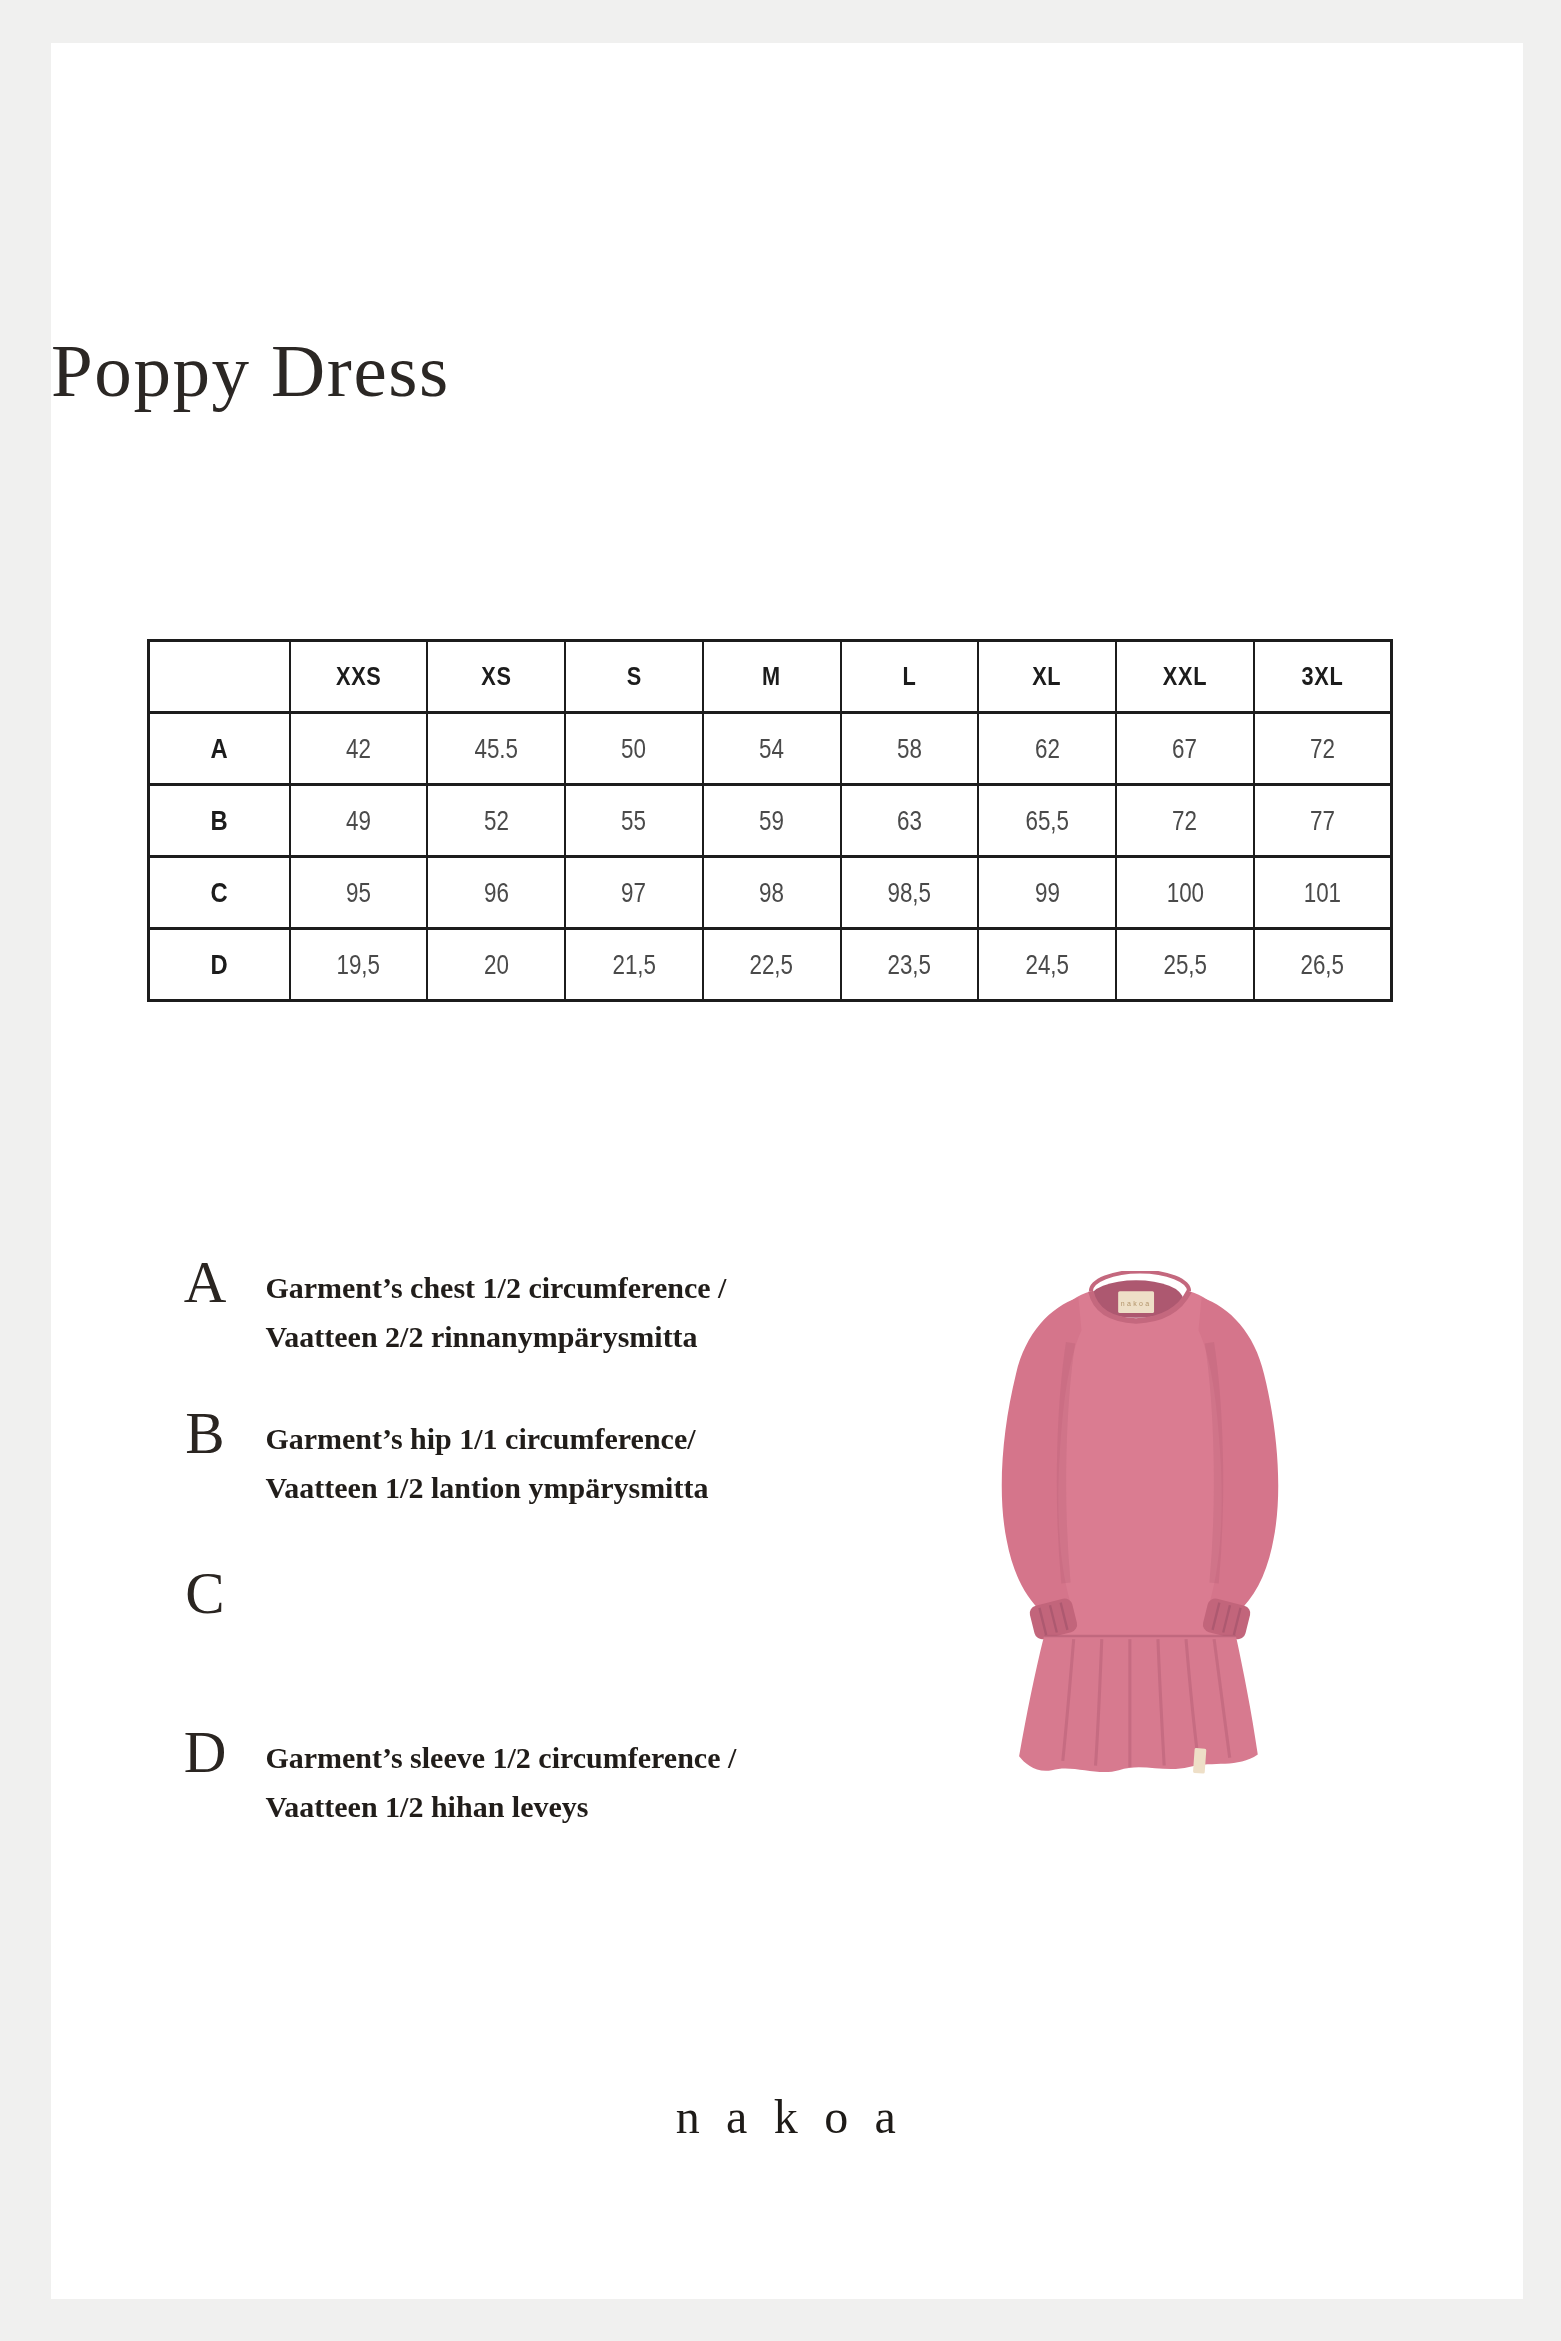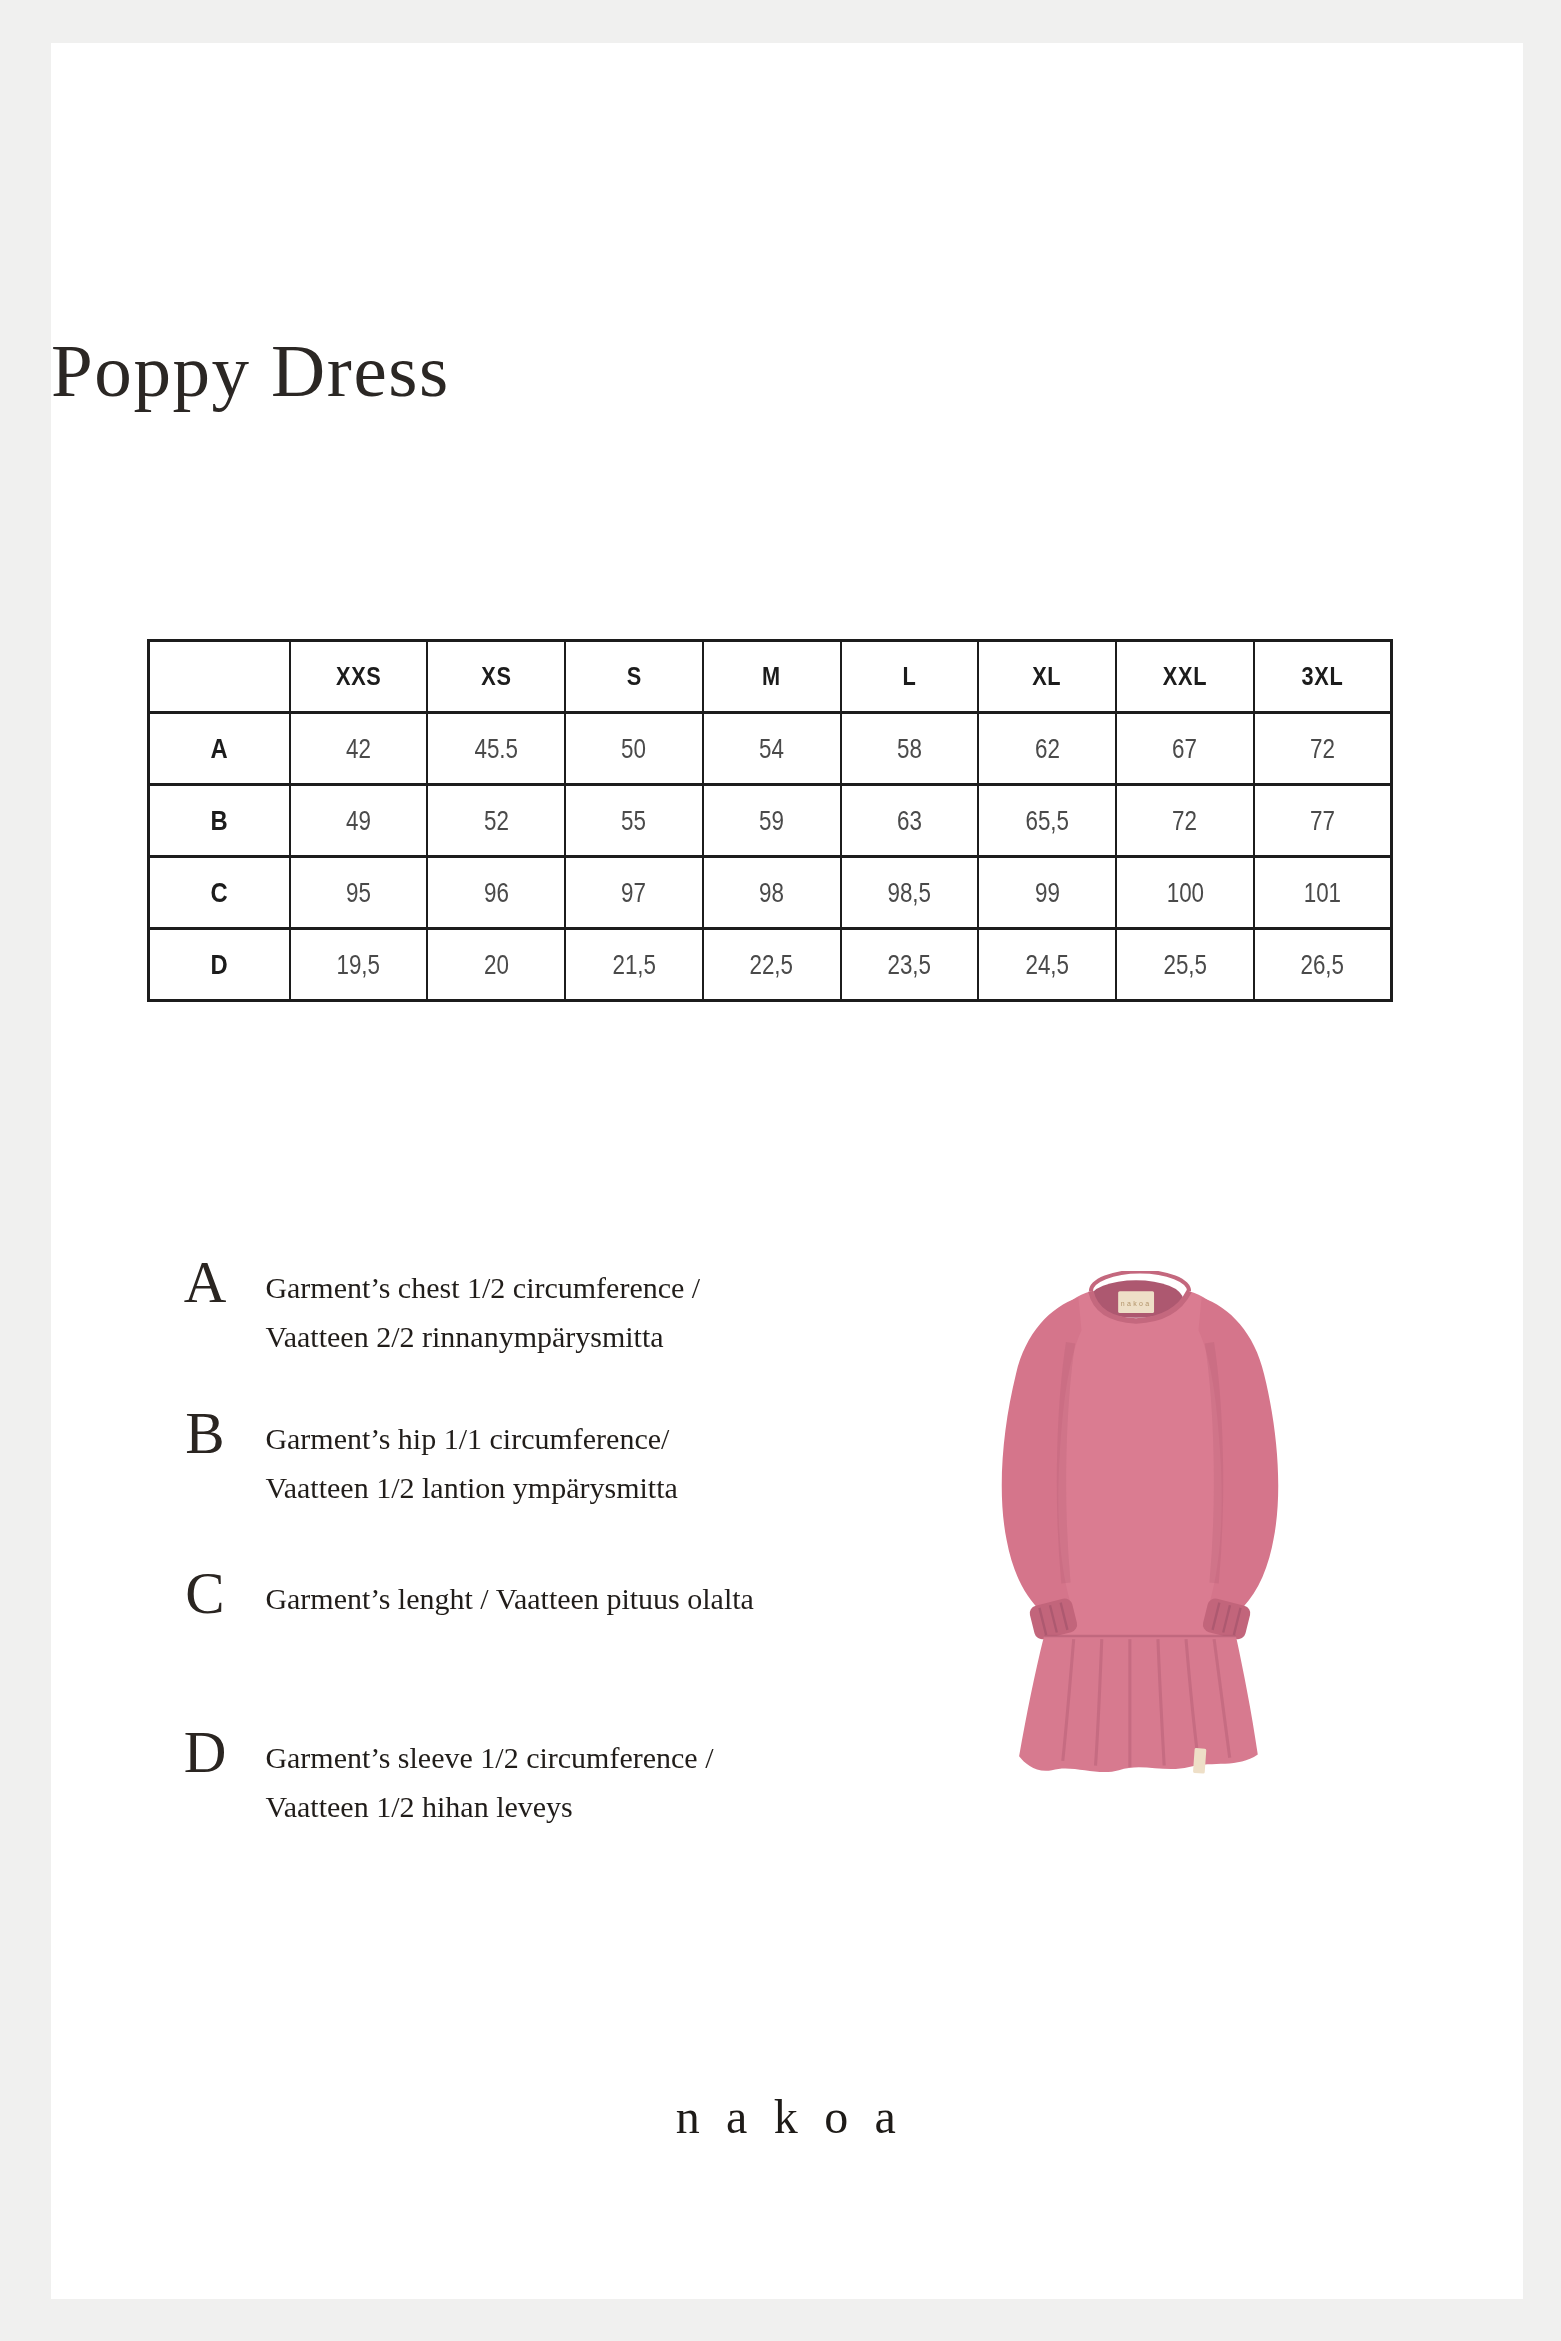--- a/index.html
+++ b/index.html
@@ -27,21 +27,21 @@
          color:#1c1c1c;}
   .cell-num{display:inline-block;transform:scaleX(0.8);
          font-family:"Liberation Sans", sans-serif;font-weight:400;font-size:28px;
          color:#4a4a4a;}
 
   .legend-item{position:absolute;left:117px;display:flex;align-items:flex-start;}
   .legend-letter{width:74px;flex:none;text-align:center;
          font-family:"Liberation Serif", serif;font-weight:400;font-size:59px;
          line-height:59px;color:#2a2521;}
   .legend-text{margin-left:23.4px;padding-top:10px;
-         font-family:"Liberation Serif", serif;font-weight:400;font-size:30px;
+         font-family:"Liberation Serif", serif;font-weight:700;font-size:30px;
          line-height:49px;color:#211d1a;}
   .leg-a{top:1210px;} .leg-b{top:1361px;} .leg-c{top:1521px;} .leg-d{top:1680px;}
 
   .dress{position:absolute;left:929px;top:1228px;width:320px;height:507px;}
 
   .brand{position:absolute;top:2046px;left:0;width:100%;text-align:center;
          font-family:"Liberation Serif", serif;font-weight:400;font-size:48px;
          color:#1e1b18;letter-spacing:0.55em;padding-left:0.5em;box-sizing:border-box;}
 </style>
 </head>
@@ -134,23 +134,20 @@
     <div class="legend-item leg-b">
       <div class="legend-letter">B</div>
       <div class="legend-text">
         <div>Garment’s hip 1/1 circumference/</div>
         <div>Vaatteen 1/2 lantion ympärysmitta</div>
       </div>
     </div>
 
     <div class="legend-item leg-c">
       <div class="legend-letter">C</div>
-      <div class="legend-text">
-        <div>Garment’s lenght / Vaatteen pituus olalta</div>
-      </div>
     </div>
 
     <div class="legend-item leg-d">
       <div class="legend-letter">D</div>
       <div class="legend-text">
         <div>Garment’s sleeve 1/2 circumference /</div>
         <div>Vaatteen 1/2 hihan leveys</div>
       </div>
     </div>
 

